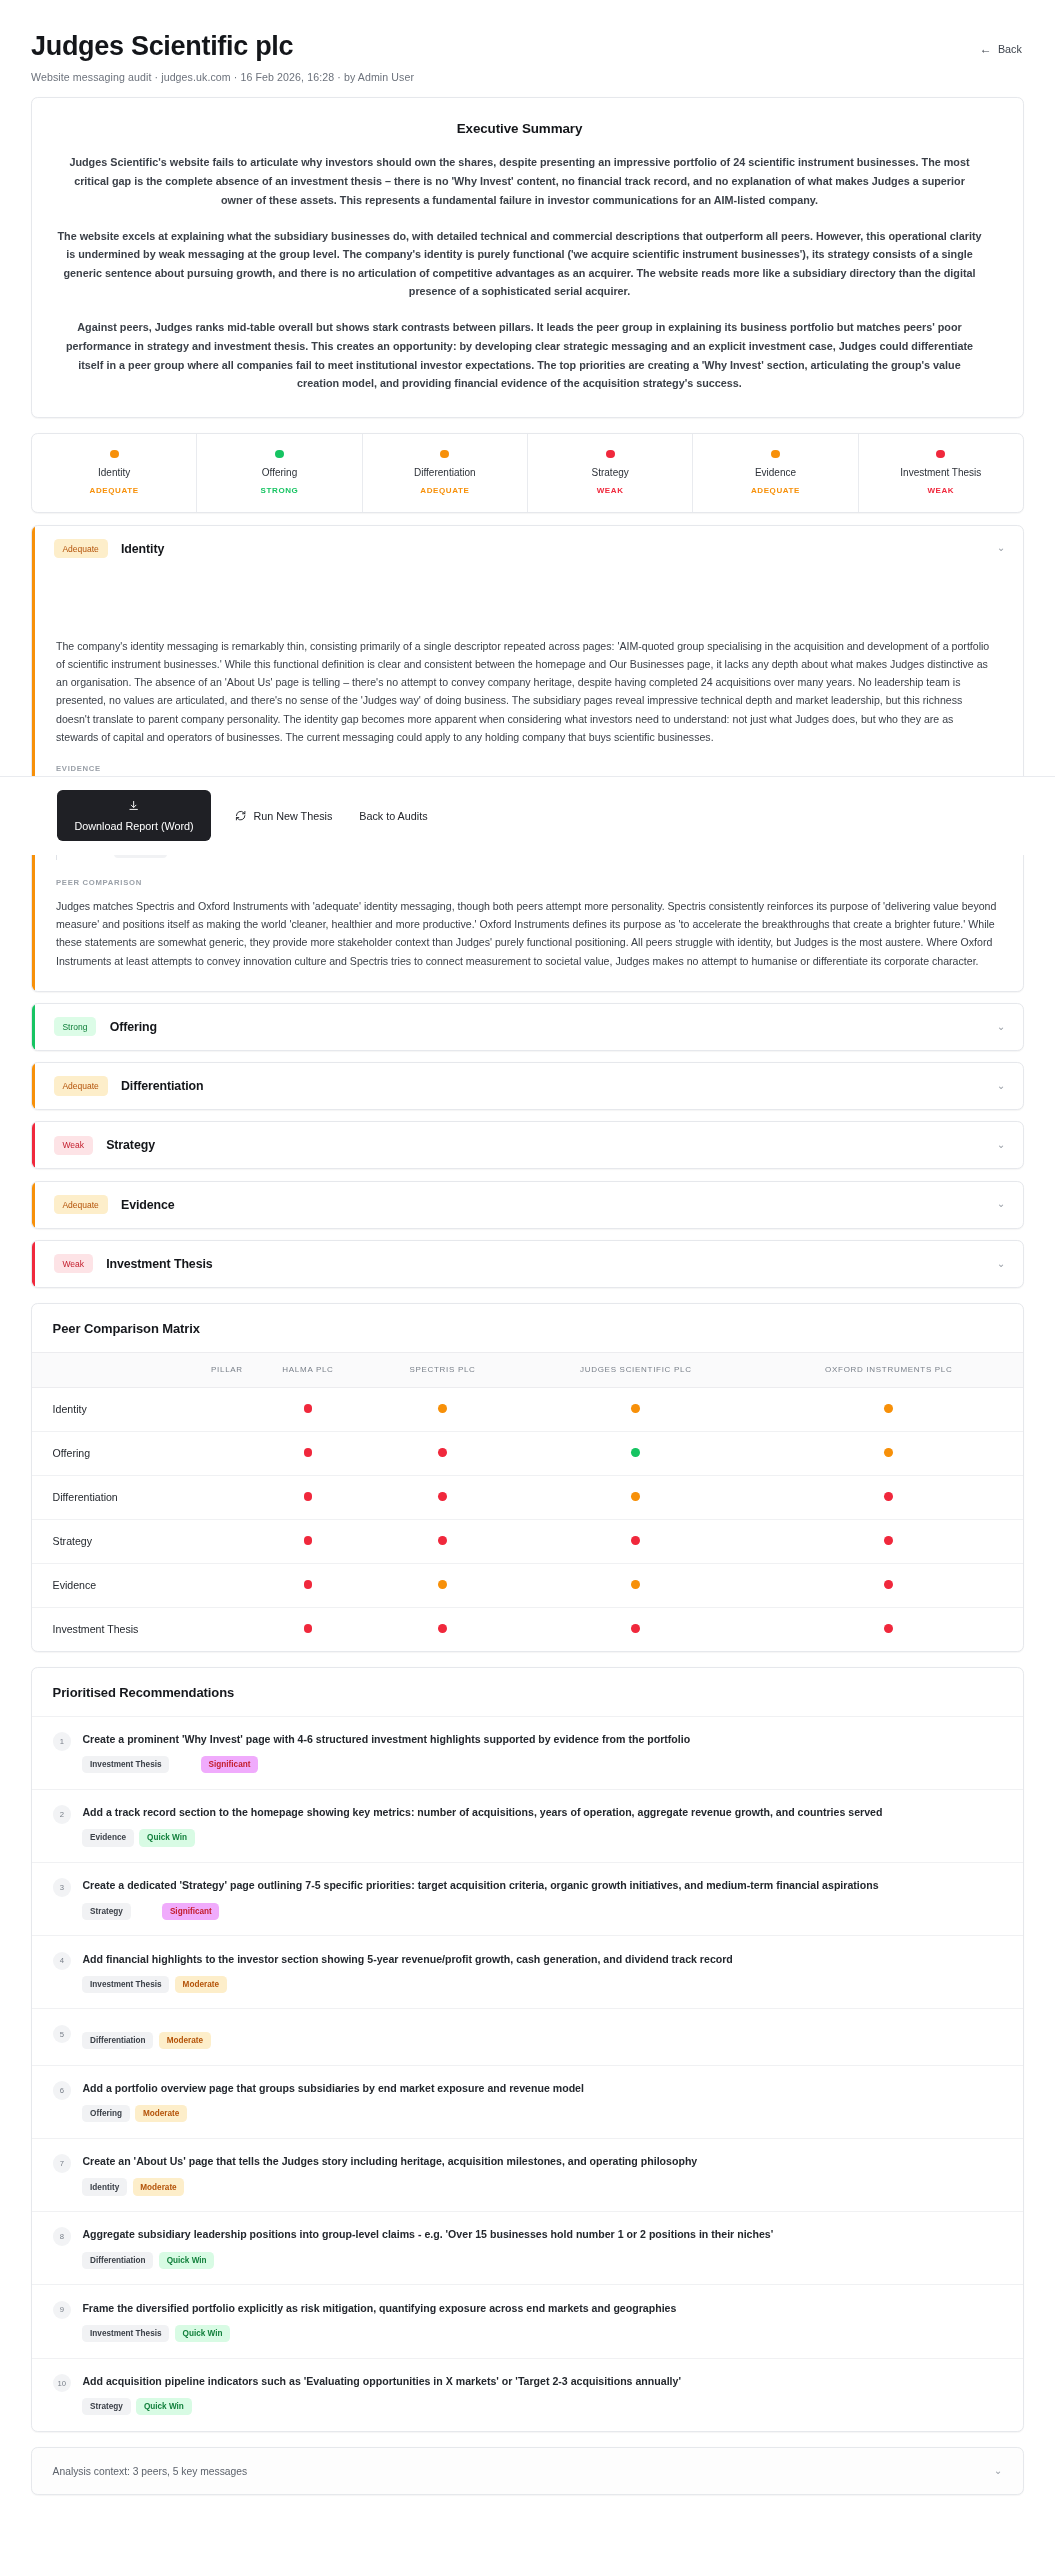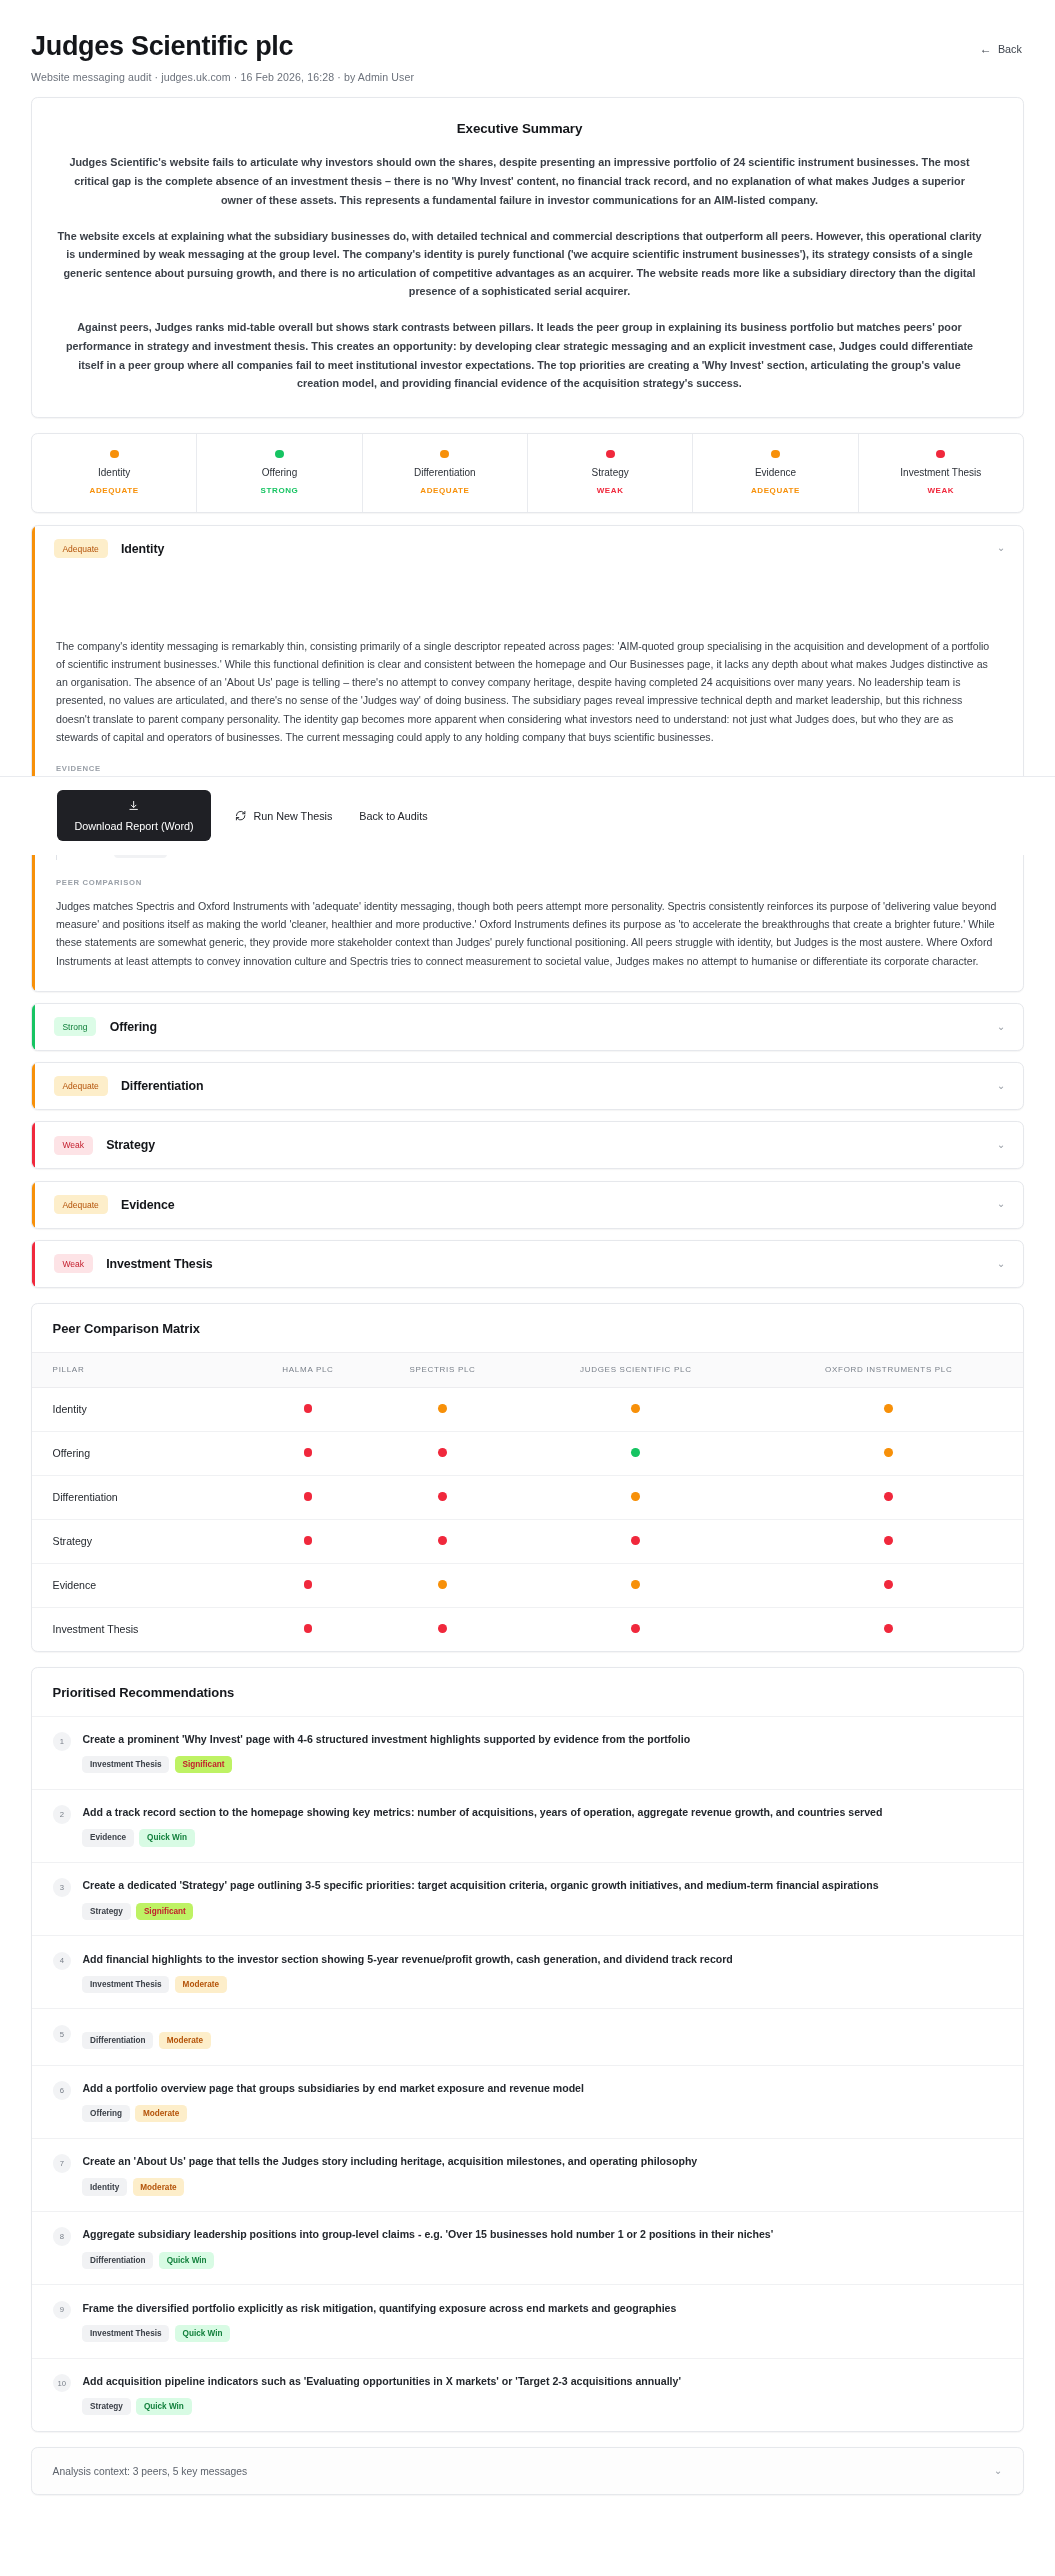--- a/index.html
+++ b/index.html
@@ -117,21 +117,21 @@
 
   
   .matrix { margin-top: 15.5px; overflow: hidden; }
   .matrix h2 { font-size: 13px; font-weight: 700; padding: 17px 20.6px 15.5px 20.6px; letter-spacing: -0.1px; }
   table { width: 100%; border-collapse: collapse; }
   thead th {
     background: #fafafb; border-top: 0.5px solid #ececef; border-bottom: 0.5px solid #ececef;
     font-size: 8px; font-weight: 400; letter-spacing: 0.7px; color: #787f89;
     text-align: center; padding: 12.4px 5.2px;
   }
-  thead th:first-child { text-align: left; padding-left: 20.6px; width: 216px; }
+  thead th:first-child { text-align: right; padding-left: 20.6px; width: 216px; }
   tbody td { border-bottom: 0.5px solid #f0f1f3; padding: 15.5px 5.2px; text-align: center; }
   tbody tr:last-child td { border-bottom: none; }
   tbody td:first-child { text-align: left; padding-left: 20.6px; font-size: 10.6px; color: #24282e; }
   .cell-dot { width: 8.8px; height: 8.8px; border-radius: 50%; display: inline-block; }
 
   
   .recs { margin-top: 15.5px; overflow: hidden; }
   .recs h2 { font-size: 13px; font-weight: 700; padding: 17px 20.6px 15.5px 20.6px; letter-spacing: -0.1px; }
   .rec {
     display: flex; gap: 11.3px; padding: 14.4px 20.6px 15.5px 20.6px;
@@ -139,21 +139,21 @@
   }
   .rec-num {
     flex: none; width: 18.5px; height: 18.5px; border-radius: 50%; background: #f2f3f5;
     color: #777e88; font-size: 7.7px; display: flex; align-items: center; justify-content: center;
     margin-top: 1px;
   }
   .rec-main { flex: 1; font-weight: bold; }
   .rec-text { font-size: 10.6px; line-height: 1.6; color: #24282e; }
   .rec-tags { margin-top: 8.2px; display: flex; gap: 5.7px; flex-wrap: wrap; }
   .tag { font-size: 8.2px; padding: 4.1px 7.7px; border-radius: 4.6px; background: #f1f2f4; color: #3b4048; }
-  .tag.significant { background: #bef264; color: #c31d2c; }
+  .tag.significant { background: #f0abfc; color: #c31d2c; margin-left: 26px; }
   .tag.moderate    { background: #fdeeca; color: #b45309; }
   .tag.quickwin    { background: #d8fbe4; color: #12803c; }
 
   
   .context {
     margin-top: 15.5px; padding: 17.5px 20.6px; display: flex; align-items: center;
     cursor: pointer; background: #fdfdfd;
   }
   .context-label { font-size: 10.3px; color: #5d636c; }
 </style>
@@ -372,21 +372,21 @@
             <div class="rec-text">Add a track record section to the homepage showing key metrics: number of acquisitions, years of operation, aggregate revenue growth, and countries served</div>
             <div class="rec-tags">
               <span class="tag">Evidence</span>
               <span class="tag quickwin">Quick Win</span>
             </div>
           </div>
         </div>
         <div class="rec">
           <span class="rec-num">3</span>
           <div class="rec-main">
-            <div class="rec-text">Create a dedicated 'Strategy' page outlining 3-5 specific priorities: target acquisition criteria, organic growth initiatives, and medium-term financial aspirations</div>
+            <div class="rec-text">Create a dedicated 'Strategy' page outlining 7-5 specific priorities: target acquisition criteria, organic growth initiatives, and medium-term financial aspirations</div>
             <div class="rec-tags">
               <span class="tag">Strategy</span>
               <span class="tag significant">Significant</span>
             </div>
           </div>
         </div>
         <div class="rec">
           <span class="rec-num">4</span>
           <div class="rec-main">
             <div class="rec-text">Add financial highlights to the investor section showing 5-year revenue/profit growth, cash generation, and dividend track record</div>

